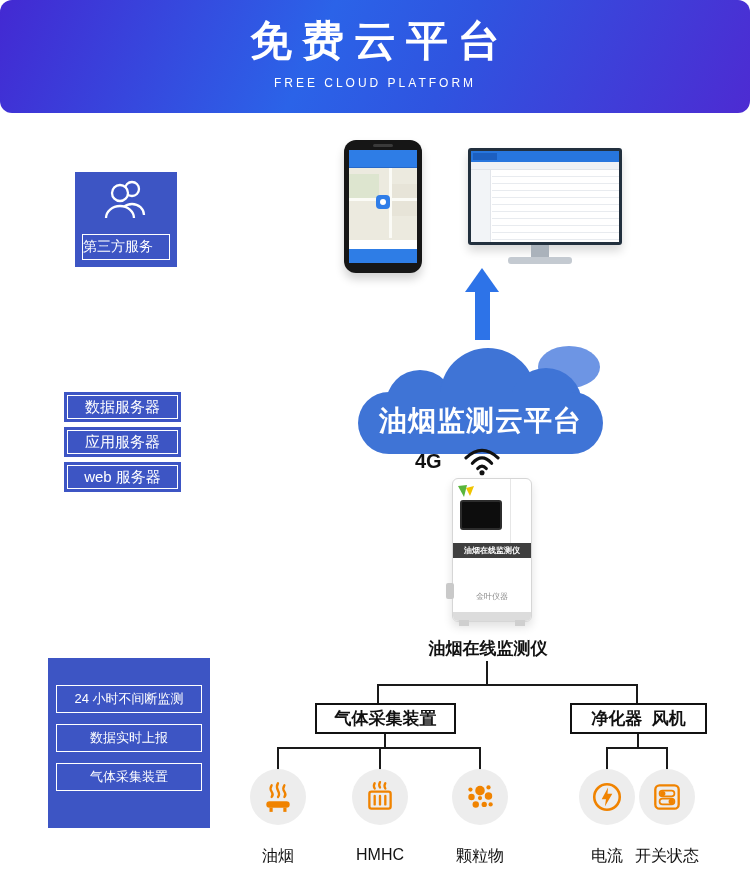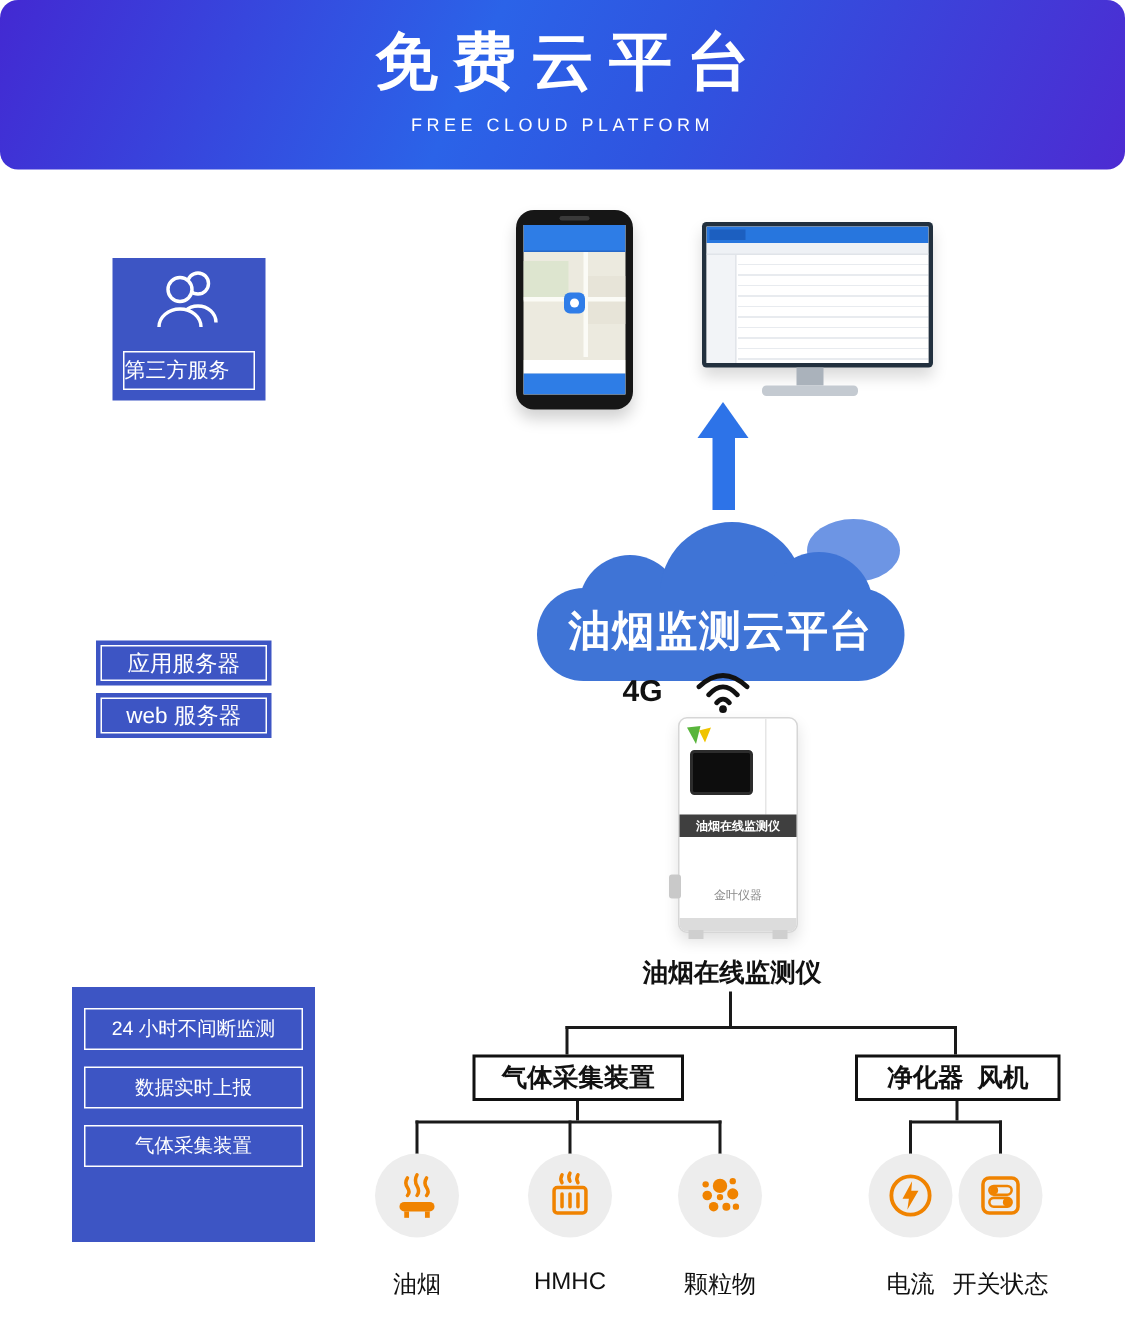--- a/index.html
+++ b/index.html
@@ -31,21 +31,21 @@
 
   
   .server { left:64px; width:117px; height:30px; background:#3d55c4; padding:3px; }
   .server-inner {
     width:100%; height:100%; border:1px solid #fff;
     display:flex; align-items:center; justify-content:center;
     color:#fff; font-size:15px;
   }
 
   
-  .features { left:48px; top:658px; width:162px; height:170px; background:#3d55c4; padding-top:14px; }
+  .features { left:48px; top:658px; width:162px; height:170px; background:#3d55c4; padding-top:27px; }
   .feature {
     width:146px; height:28px; border:1px solid #fff; margin:0 auto 11px;
     color:#fff; font-size:13px; display:flex; align-items:center; justify-content:center;
     white-space:pre;
   }
 
   
   .phone { left:344px; top:140px; width:78px; height:133px; background:#161616; border-radius:12px; padding:10px 5px 10px; box-shadow:0 6px 10px rgba(0,0,0,.18); }
   .phone-speaker { position:absolute; left:50%; top:4px; transform:translateX(-50%); width:20px; height:3px; background:#3a3a3a; border-radius:2px; }
   .phone-screen { position:relative; width:100%; height:100%; background:#eceadf; overflow:hidden; }
@@ -136,20 +136,23 @@
           <circle cx="31" cy="11" r="7" fill="#3d55c4"></circle>
           <path d="M19 37 a12 11 0 0 1 24 0" fill="#3d55c4"></path>
           <circle cx="19" cy="15" r="8" fill="#3d55c4"></circle>
           <path d="M5 40 a14 12 0 0 1 28 0" fill="#3d55c4"></path>
         </g>
       </svg>
     </span>
     <div class="tp-label">第三方服务</div>
   </div>
 
+  <div class="abs server" style="top:392px;">
+    <div class="server-inner">数据服务器</div>
+  </div>
   <div class="abs server" style="top:427px;">
     <div class="server-inner">应用服务器</div>
   </div>
   <div class="abs server" style="top:462px;">
     <div class="server-inner">web 服务器</div>
   </div>
 
   <div class="abs features">
     <div class="feature">24 小时不间断监测</div>
     <div class="feature">数据实时上报</div>

